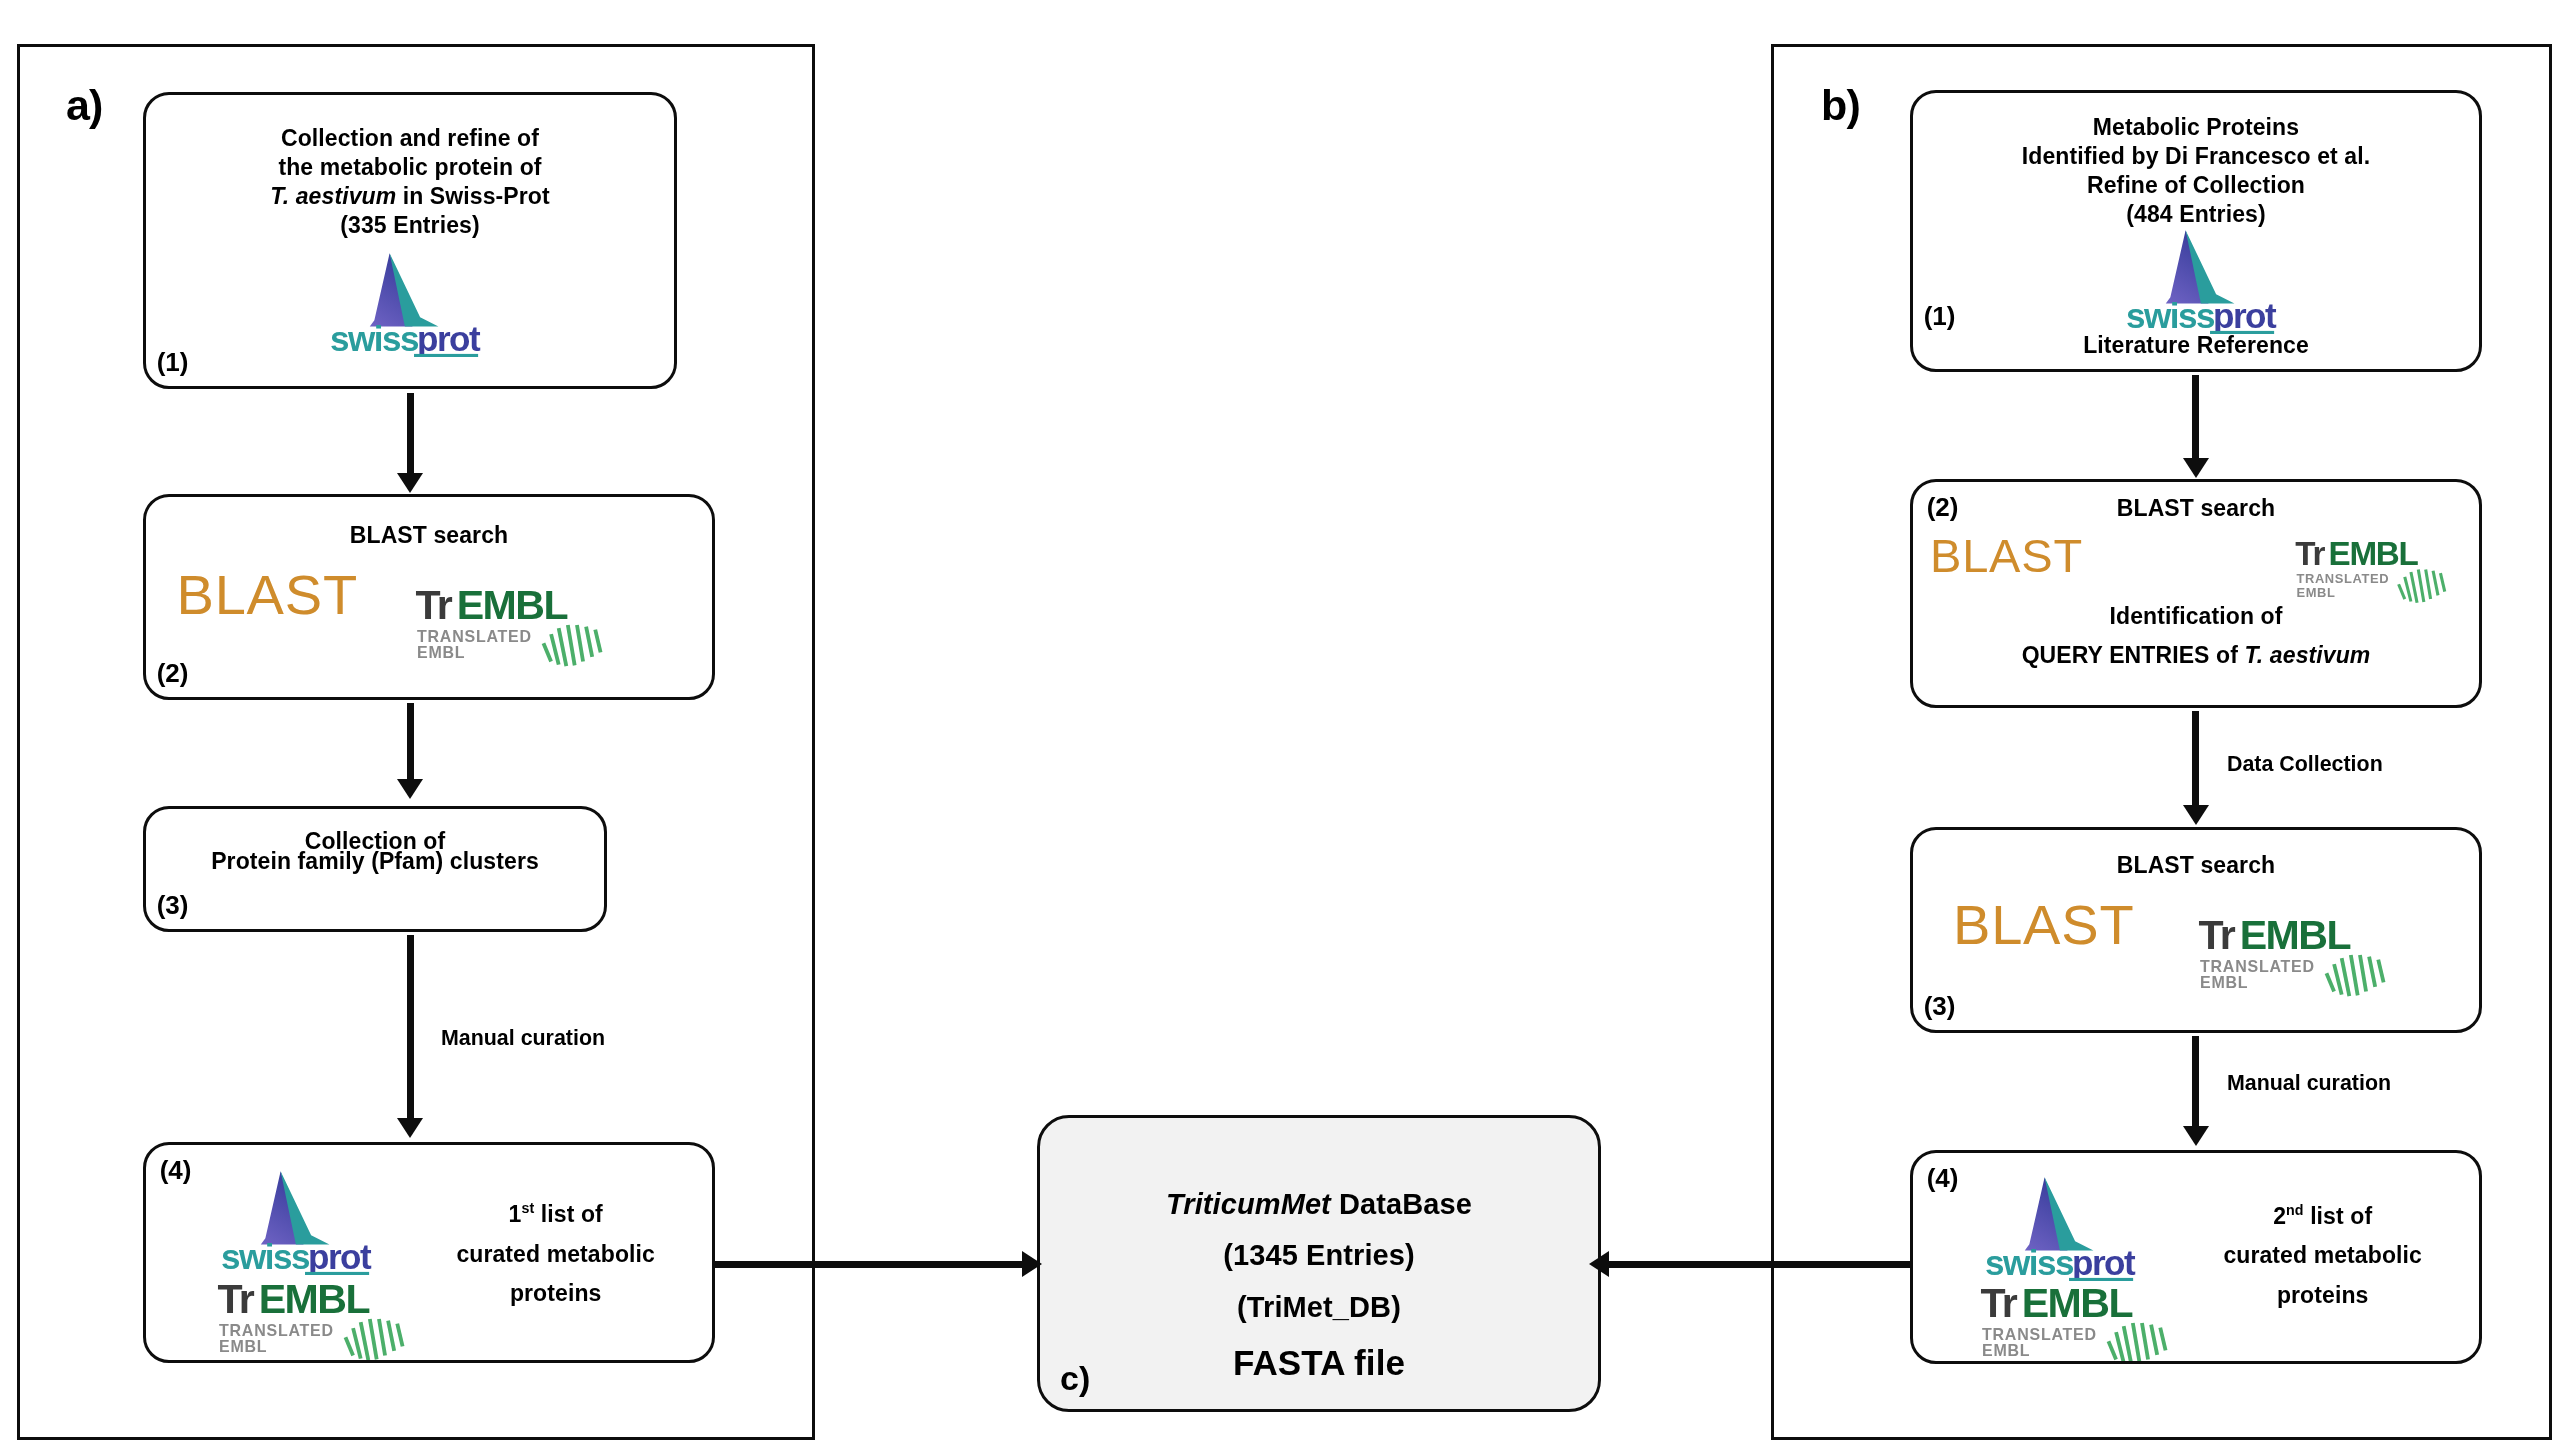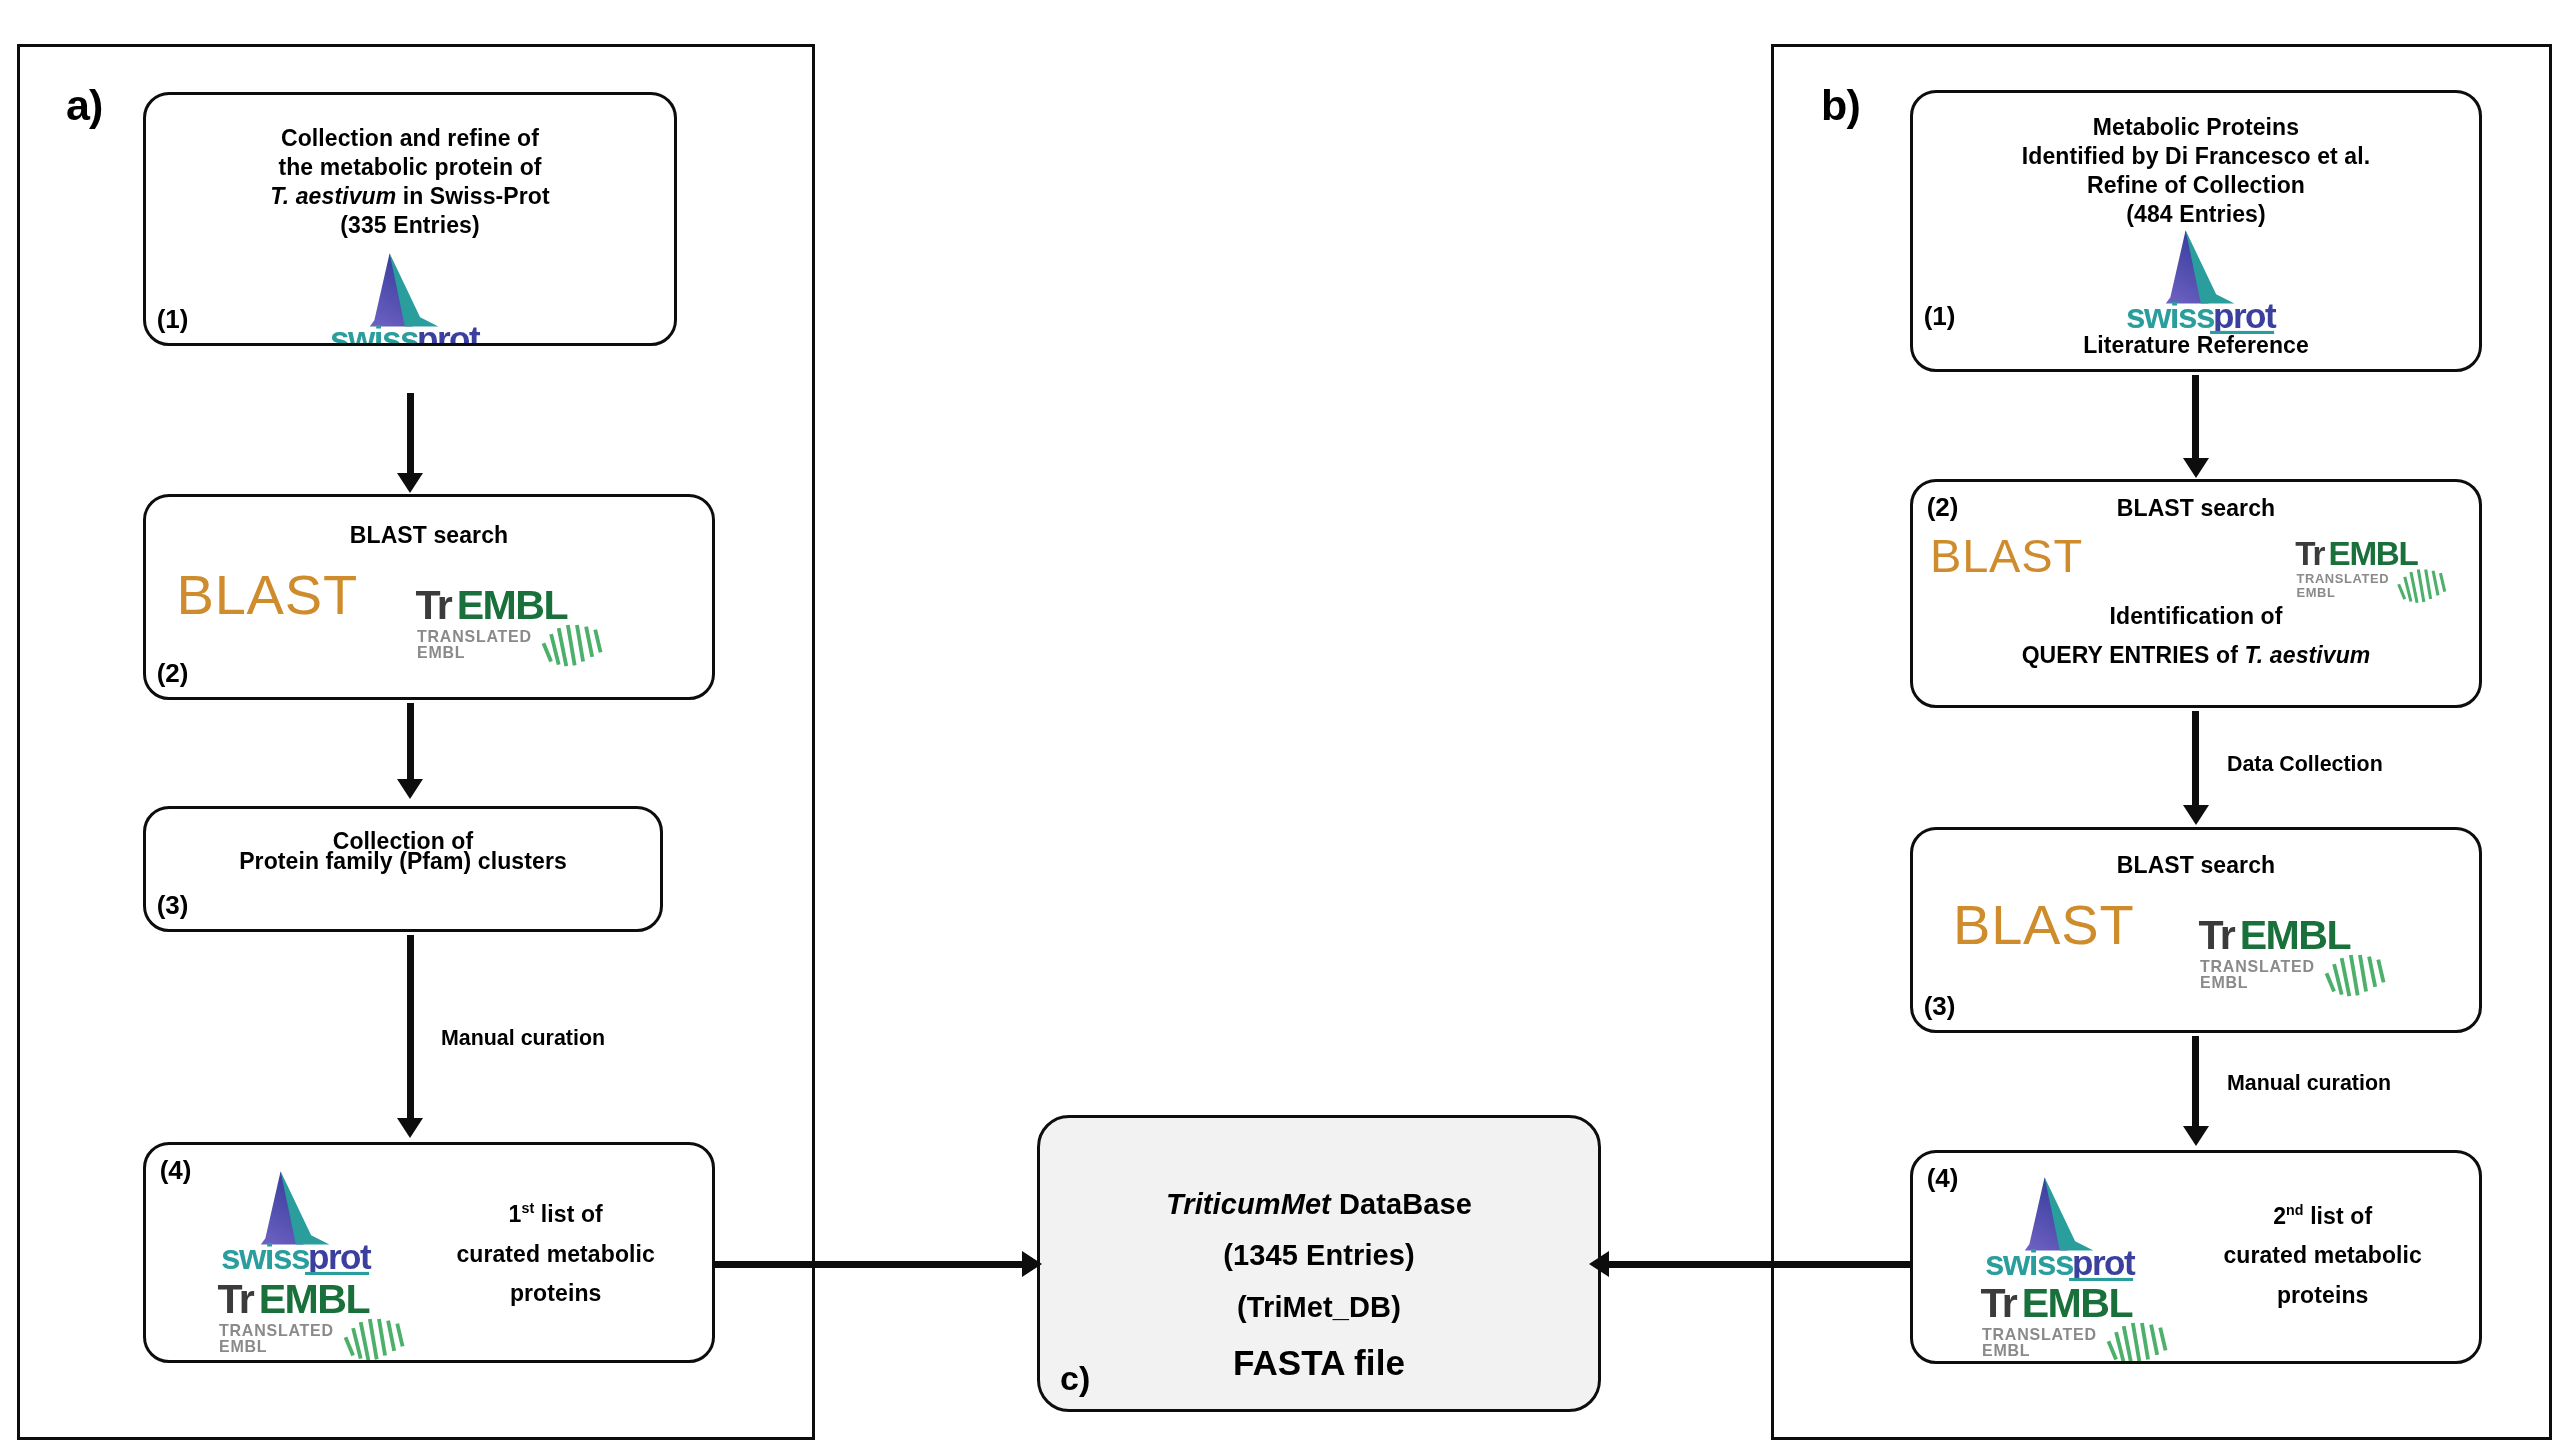--- a/index.html
+++ b/index.html
@@ -139,21 +139,21 @@
   }
 </style>
 </head>
 <body>
 
 <div class="stage">
 
   <div class="panel-frame" id="panel-a-frame"></div>
   <div class="panel-tag" id="panel-a-tag">a)</div>
 
-  <div class="node" style="left:143px; top:92px; width:534px; height:254px;">
+  <div class="node" style="left:143px; top:92px; width:534px; height:297px;">
     <div class="node-text" style="top:29px;">Collection and refine of</div>
     <div class="node-text" style="top:58px;">the metabolic protein of</div>
     <div class="node-text" style="top:87px;"><span class="it">T. aestivum</span><span> in Swiss-Prot</span></div>
     <div class="node-text" style="top:116px;">(335 Entries)</div>
 
     <svg class="swissprot" style="left:178px; top:149px;" width="177" height="113" viewBox="0 0 232 148">
       <defs>
         <linearGradient id="spgA" x1="0" y1="1" x2="0.4" y2="0">
           <stop offset="0" stop-color="#6f63c4"></stop>
             <stop offset="1" stop-color="#3b3f9e"></stop>
@@ -195,21 +195,21 @@
         </g>
       </g>
     </svg>
 
     <div class="node-index idx-bl">(2)</div>
   </div>
 
   <div class="vline" style="left:407px; top:703px; height:80px;"></div>
   <div class="varrow" style="left:397px; top:779px;"></div>
 
-  <div class="node" style="left:143px; top:806px; width:520px; height:126px;">
+  <div class="node" style="left:143px; top:806px; width:464px; height:126px;">
     <div class="node-text" style="top:18.3px;">Collection of</div>
     <div class="node-text" style="top:38px;">Protein family (Pfam) clusters</div>
     <div class="node-index idx-bl">(3)</div>
   </div>
 
   <div class="vline" style="left:407px; top:935px; height:187px;"></div>
   <div class="varrow" style="left:397px; top:1118px;"></div>
   <div class="edge-label" style="left:441px; top:1026px;">Manual curation</div>
 
   <div class="node" style="left:143px; top:1142px; width:572px; height:221px;">

